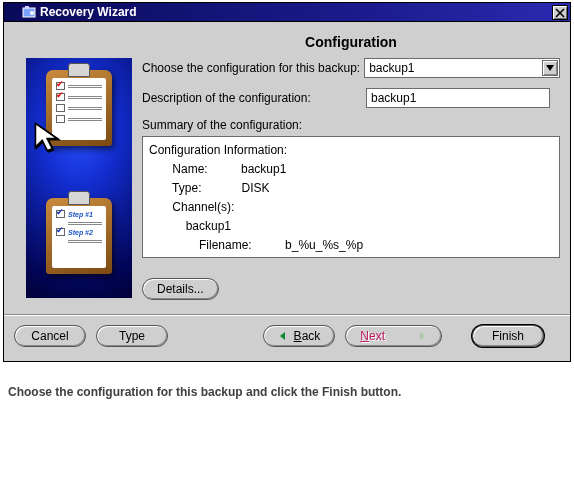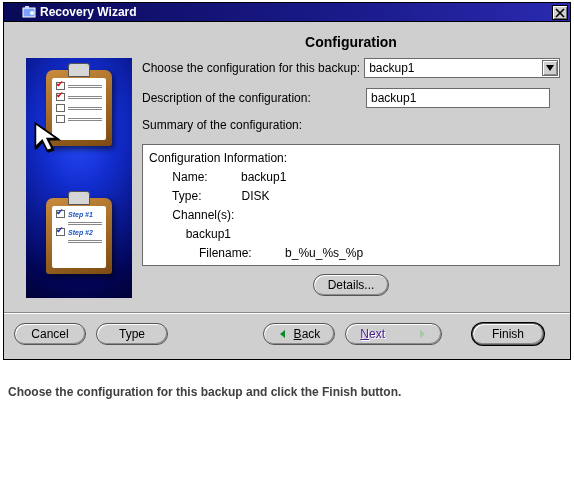--- a/index.html
+++ b/index.html
@@ -164,37 +164,37 @@
     width: 16px;
     background: #cecfce;
     border: 1px solid #6b6b6b;
     box-shadow: inset 1px 1px 0 #fff, inset -1px -1px 0 #8a8a8a;
     display: flex; align-items: center; justify-content: center;
     cursor: pointer;
   }
   .combo .combo-btn svg { width: 8px; height: 6px; }
   .textfield { }
   .textfield.fixed { flex: none; width: 184px; }
-  .summary-label { font-size: 12px; margin-bottom: 12px; }
+  .summary-label { font-size: 12px; margin-bottom: 4px; }
   .summary-box {
     background: #fff;
     border: 1px solid #6b6b6b;
     box-shadow: inset 1px 1px 0 #fff;
     height: 122px;
     padding: 4px 6px;
     font-size: 12px;
     line-height: 19px;
     overflow: auto;
     white-space: pre;
     font-family: "Helvetica","Arial",sans-serif;
   }
   .details-row {
     display: flex;
-    justify-content: center;
-    margin-top: 8px;
+    justify-content: flex-start;
+    margin-top: 20px;
   }
   .btn {
     height: 22px;
     min-width: 72px;
     padding: 0 14px;
     background: #cecfce;
     border: 1px solid #555;
     border-radius: 11px;
     box-shadow: inset 1px 1px 0 #fff, inset -1px -1px 0 #8a8a8a;
     font-size: 12px;
@@ -202,21 +202,21 @@
     align-items: center;
     justify-content: center;
     cursor: pointer;
     gap: 6px;
   }
   .btn.default {
     box-shadow: 0 0 0 1px #000, inset 1px 1px 0 #fff, inset -1px -1px 0 #8a8a8a;
     margin-left: 20px;
   }
   .btn.disabled {
-    color: #4c1d95;
+    color: #be185d;
     cursor: default;
     text-shadow: 1px 1px 0 #fff;
     gap: 32px;
   }
   .btn .underline { text-decoration: underline; }
   .footer {
     border-top: 1px solid #8a8a8a;
     box-shadow: 0 1px 0 #fff inset;
     padding: 10px 26px 14px 10px;
     display: flex;

